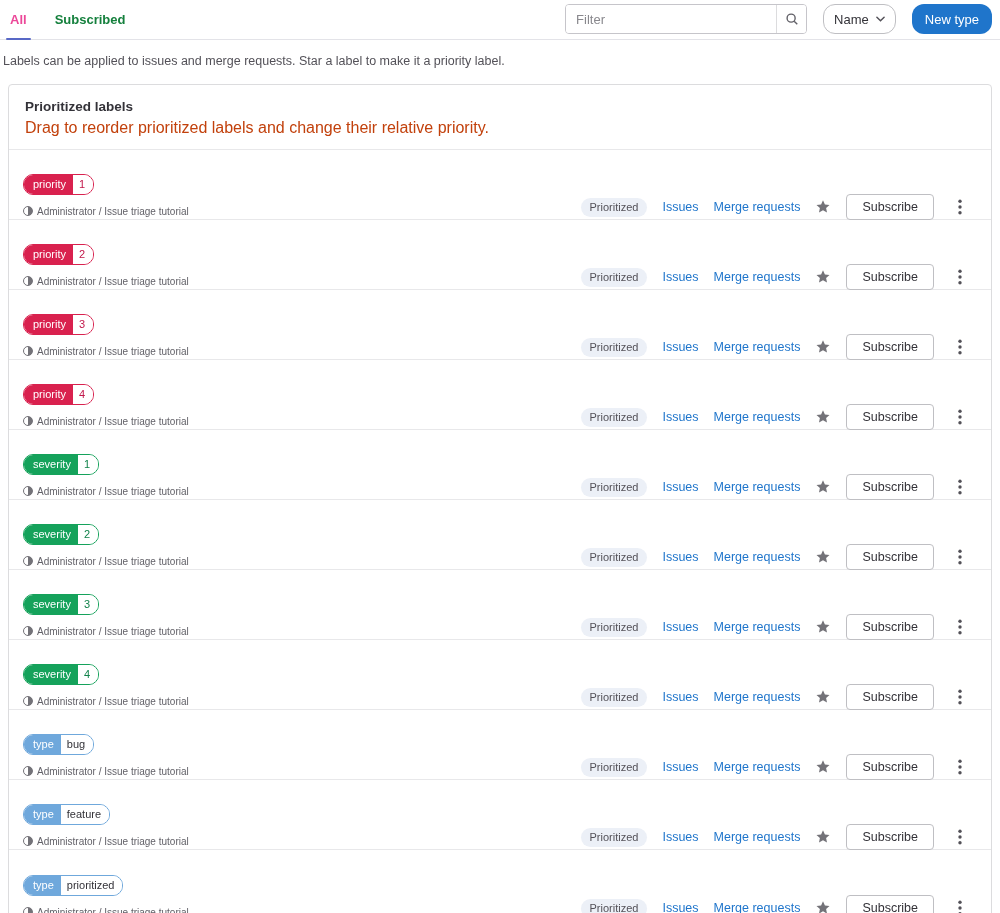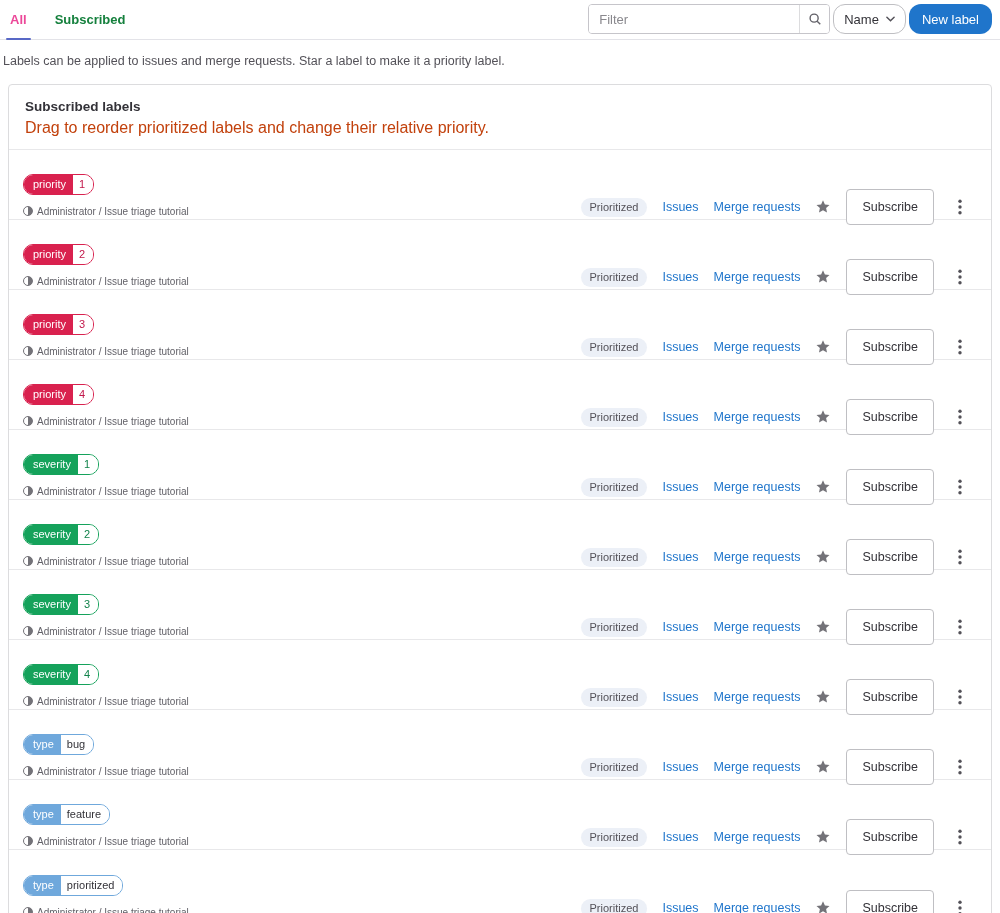--- a/index.html
+++ b/index.html
@@ -8,21 +8,21 @@
 
   
   .tabs-bar { display: flex; justify-content: space-between; align-items: flex-end;
               border-bottom: 1px solid #e3e3e8; padding: 0 8px; height: 40px; position: relative; }
   .tabs { display: flex; gap: 24px; align-self: flex-end; }
   .tab { position: relative; padding: 10px 2px 12px; font-size: 13px; color: #15803d;
          text-decoration: none; cursor: pointer; font-weight: bold; }
   .tab.active { color: #ec4899; font-weight: bold; }
   .tab.active .tab-indicator { position: absolute; left: -2px; right: -2px; bottom: -1px;
          height: 2px; border-radius: 2px; }
-  .toolbar { display: flex; align-items: center; gap: 3px; padding-bottom: 5px; }
+  .toolbar { display: flex; align-items: center; gap: 16px; padding-bottom: 5px; }
   .filter-group { display: flex; align-items: stretch; width: 242px; height: 30px;
          border: 1px solid #c6c5ca; border-radius: 4px; background: #fff; overflow: hidden; }
   .filter-group input { flex: 1; border: none; outline: none; padding: 0 10px; font-size: 13px;
          color: #333238; font-family: inherit; }
   .filter-group input::placeholder { color: #89888d; }
   .search-seg { width: 30px; display: flex; align-items: center; justify-content: center;
          border-left: 1px solid #dcdcde; background: #fff; cursor: pointer; }
   .btn { height: 30px; display: inline-flex; align-items: center; justify-content: center;
          border-radius: 12px; font-size: 13px; font-family: inherit; cursor: pointer; }
   .sort-btn { background: #fff; border: 1px solid #bfbfc3; color: #333238; padding: 0 10px; gap: 7px; }
@@ -54,21 +54,21 @@
                   border-radius: 50%; vertical-align: -1px; margin-right: 4px;
                   background: linear-gradient(to right, #fff 50%, #737278 50%); }
 
   .row-right { display: flex; align-items: center; gap: 15px; height: 24px; }
   .badge-prioritized { background: #ecf0f7; color: #535158; font-size: 11px; padding: 4px 9px;
                   border-radius: 10px; line-height: 1; }
   .row-link { color: #1f75cb; font-size: 12.5px; text-decoration: none; cursor: pointer; }
   .icon-btn { background: none; border: none; padding: 0; display: inline-flex; align-items: center;
                   cursor: pointer; }
   .subscribe-btn { background: #fff; border: 1px solid #bfbfc3; border-radius: 4px; color: #333238;
-                  font-size: 12.5px; font-family: inherit; padding: 0 15px; height: 36px; cursor: pointer; }
+                  font-size: 12.5px; font-family: inherit; padding: 0 15px; height: 26px; cursor: pointer; }
   .dots-btn { width: 22px; height: 24px; justify-content: center; border-radius: 4px; }
 
   svg { display: block; }
 </style>
 </head>
 <body>
 
 <div class="page">
 
   <div class="tabs-bar">
@@ -92,29 +92,29 @@
         </span>
       </div>
       <button class="btn sort-btn">
         <span>Name</span>
         <span>
           <svg width="9" height="6" viewBox="0 0 10 6" fill="none" stroke="#535158" stroke-width="1.6" stroke-linecap="round">
             <path d="M1 1 L5 5 L9 1"></path>
           </svg>
         </span>
       </button>
-      <button class="btn new-label-btn" style="background: rgb(31, 117, 203);">New label</button>
+      <button class="btn new-label-btn" style="background: rgb(31, 117, 203);">New type</button>
     </div>
   </div>
 
   <p class="description">Labels can be applied to issues and merge requests. Star a label to make it a priority label.</p>
 
   <div class="card">
     <div class="card-header">
-      <h2 class="card-title">Subscribed labels</h2>
+      <h2 class="card-title">Prioritized labels</h2>
       <p class="card-subtitle">Drag to reorder prioritized labels and change their relative priority.</p>
     </div>
     <ul class="label-rows" id="rows">
   <li class="label-row">
     <div class="row-left">
       <span class="label-pill" style="border-color: rgb(217, 33, 78);">
         <span class="pill-scope" style="background: rgb(217, 33, 78);">priority</span>
         <span class="pill-value" style="color: rgb(194, 23, 74);">1</span>
       </span>
       <div class="project-line">

